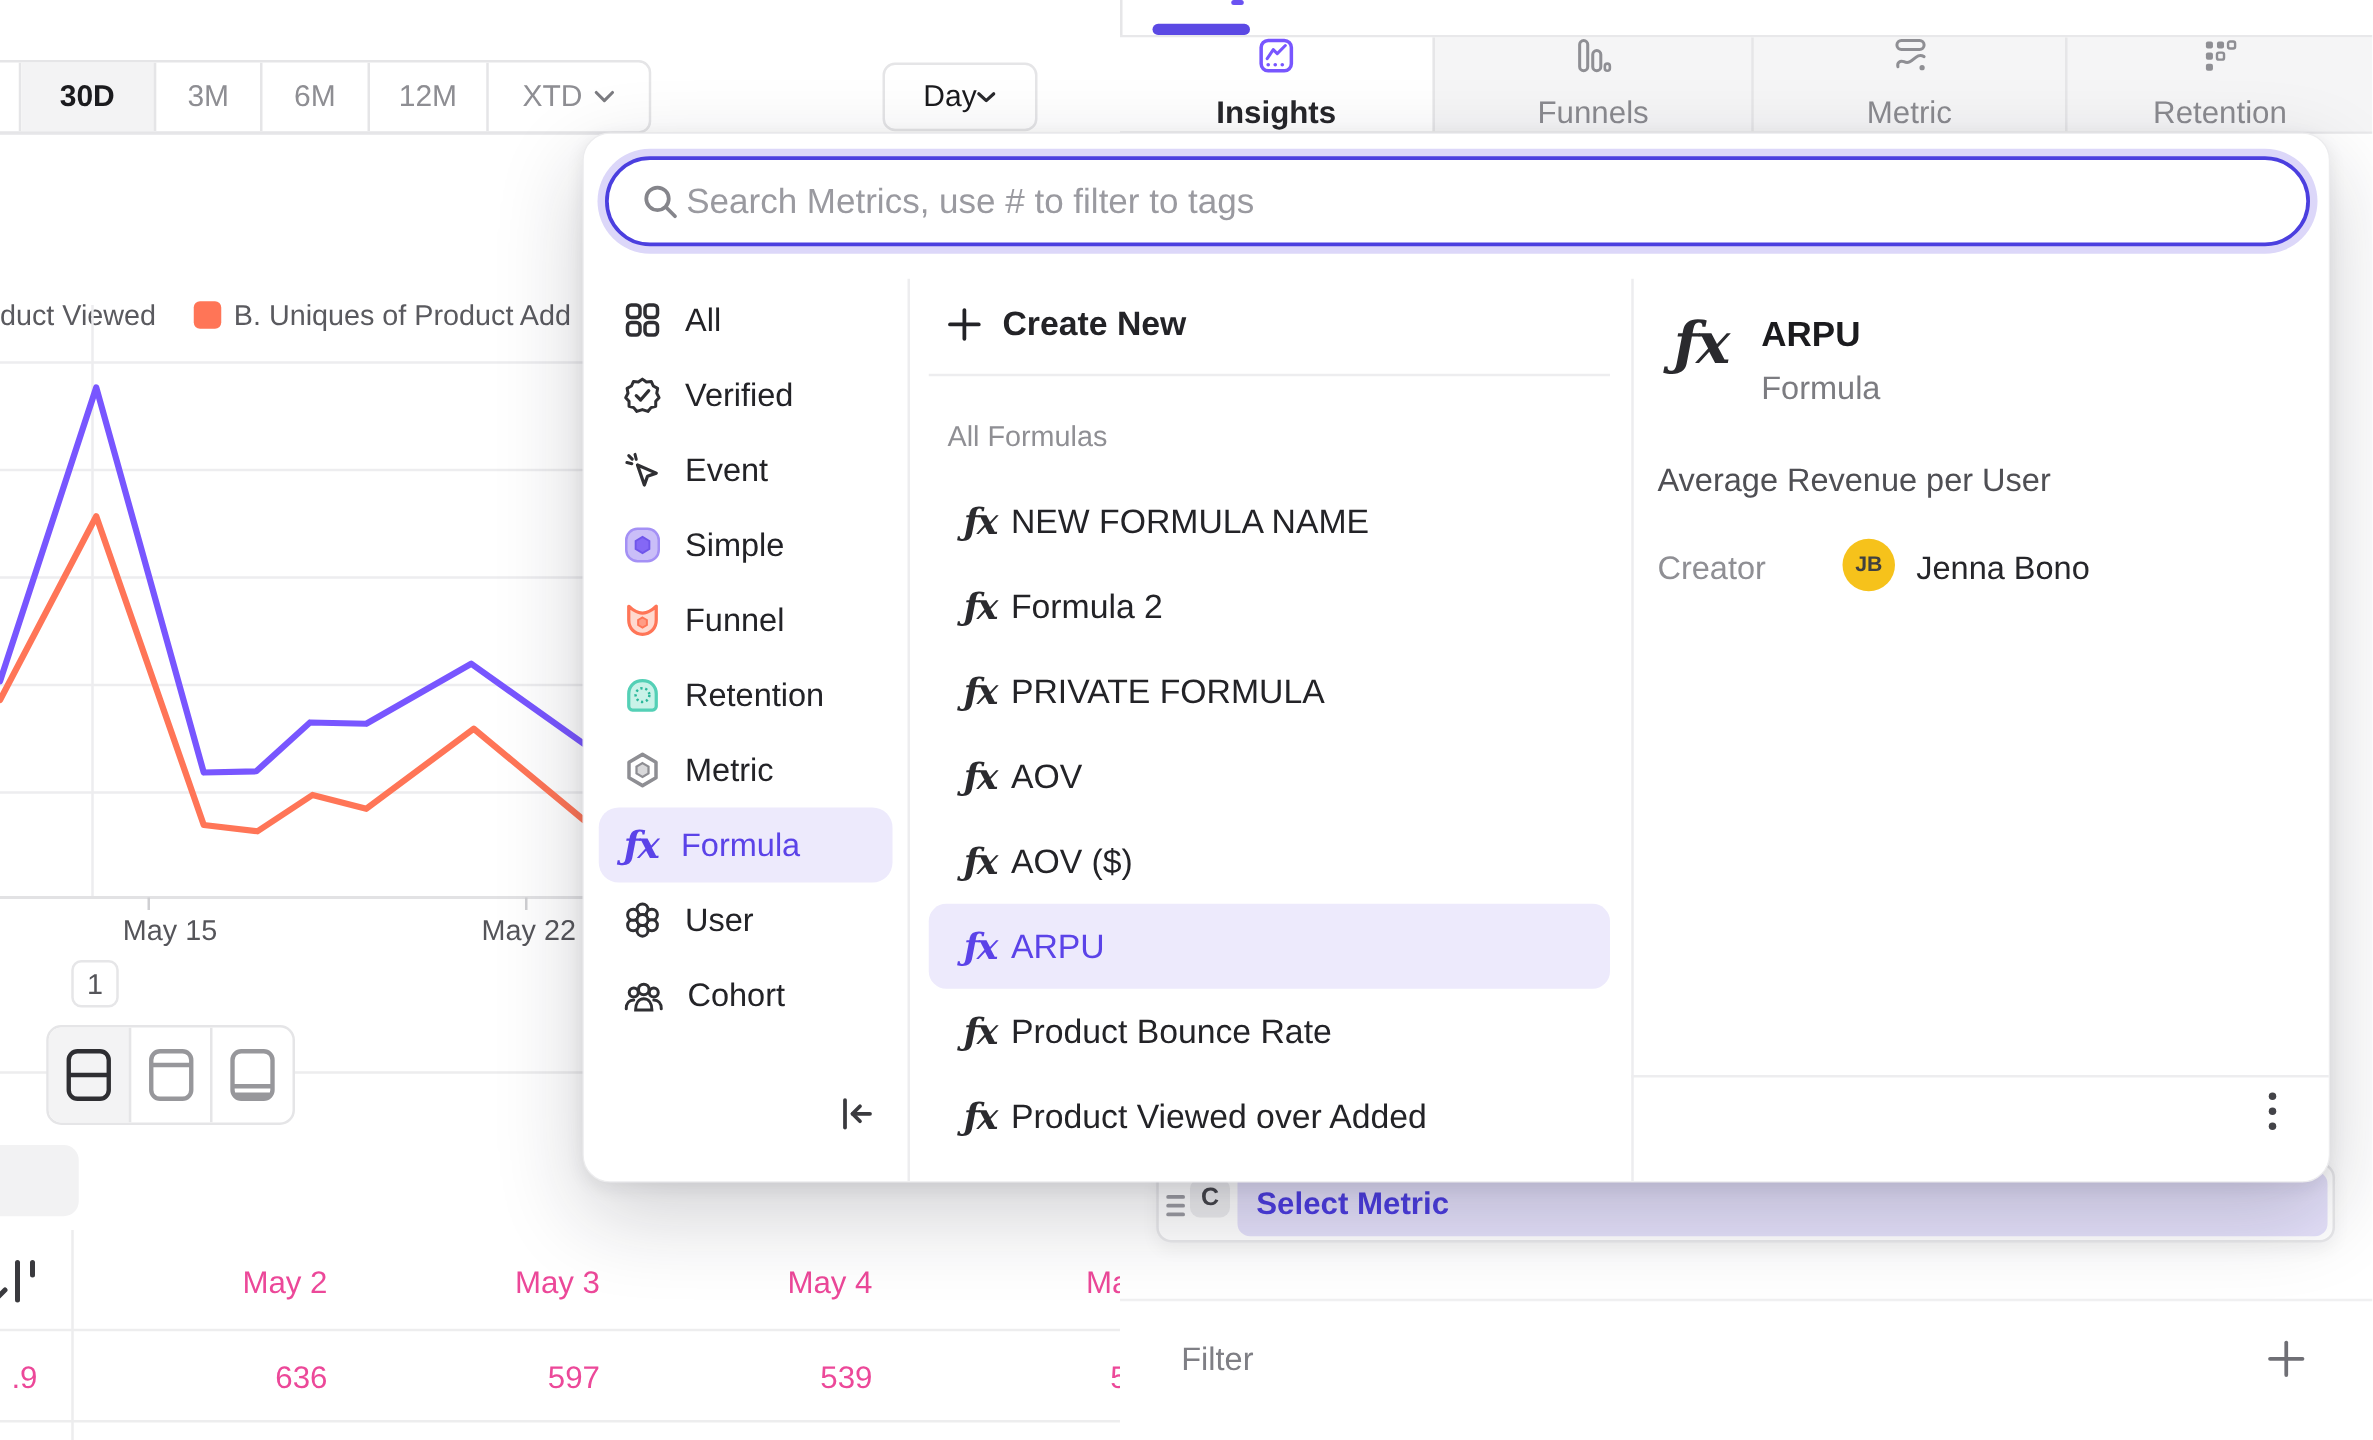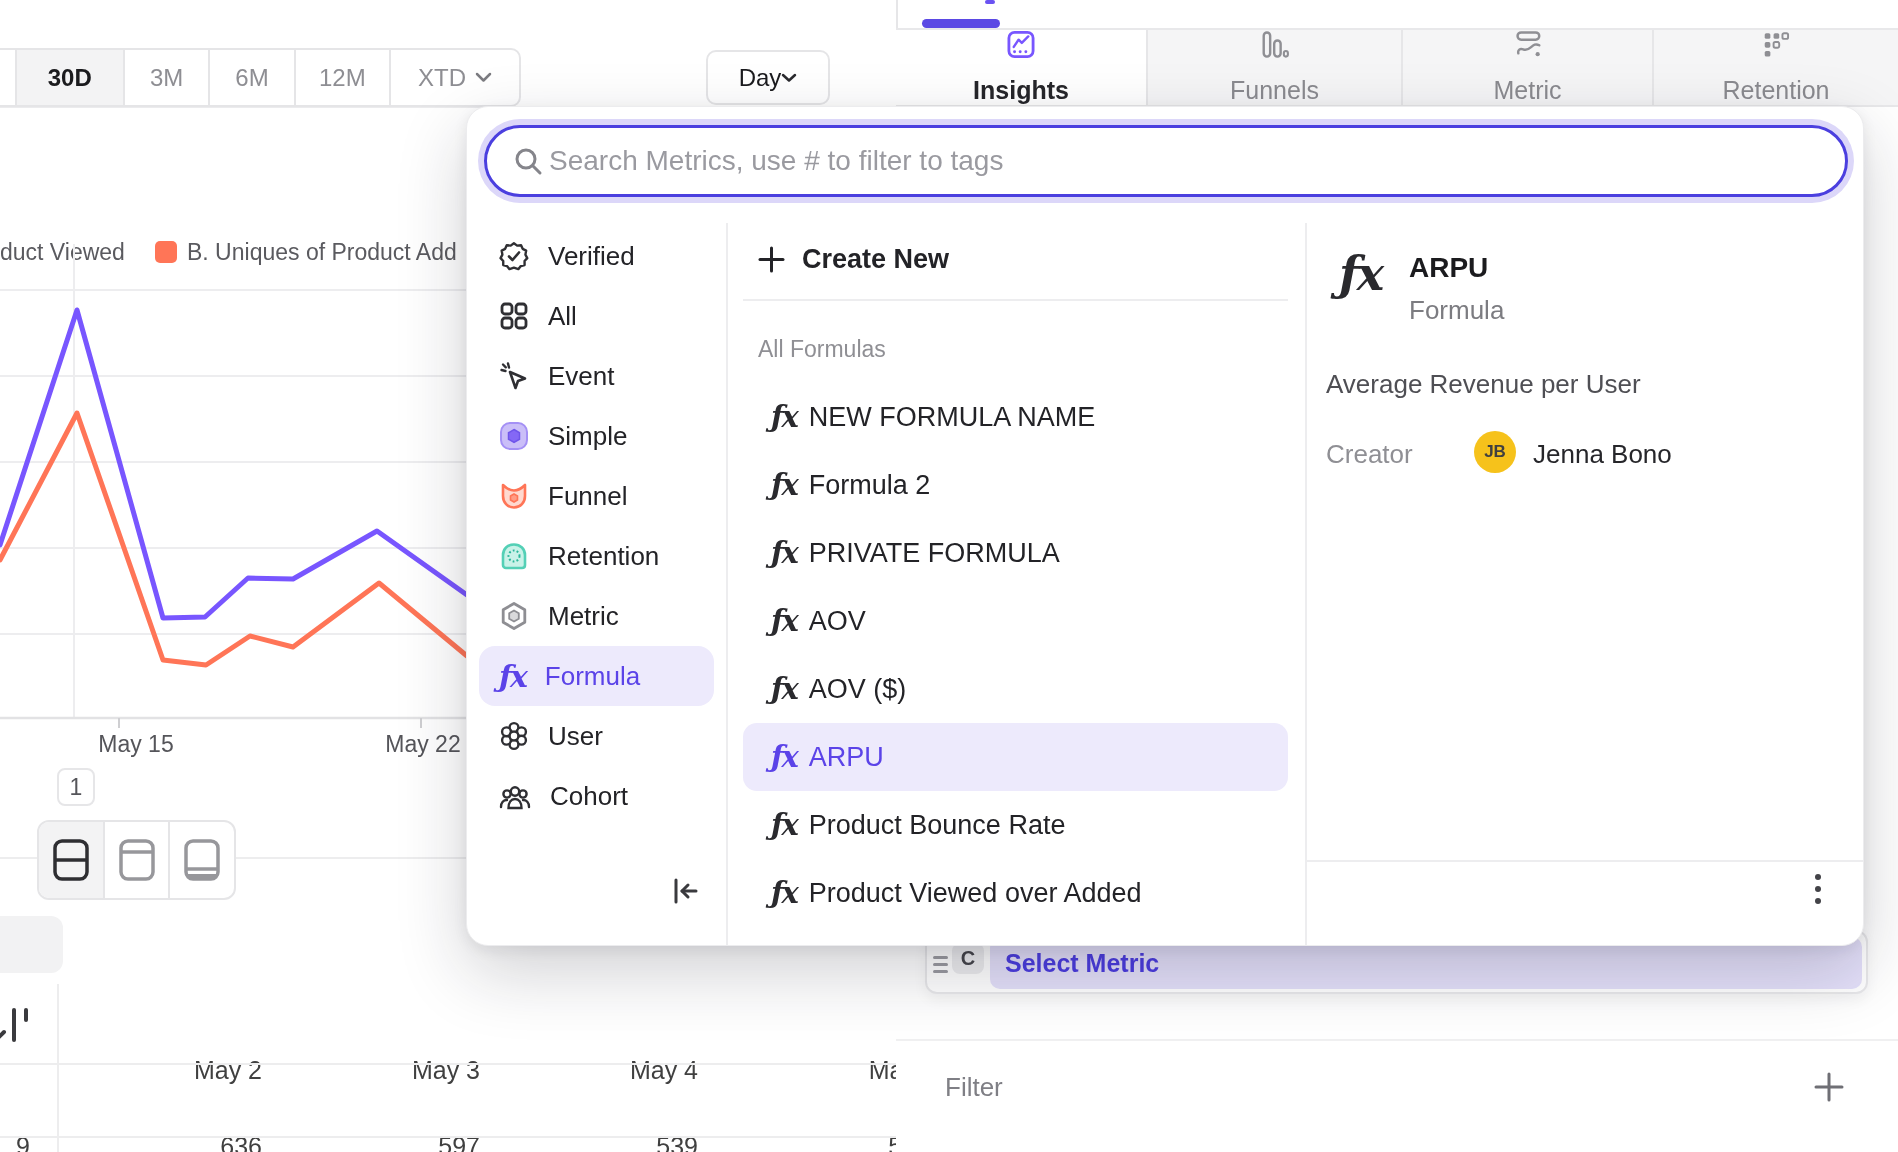--- a/index.html
+++ b/index.html
@@ -37,21 +37,21 @@
   .layout-group { position:absolute; left:37px; top:820px; width:199px; height:80px;
                   border:2px solid #e5e5e7; border-radius:12px; background:#fff; display:flex; overflow:hidden; }
   .layout-seg { flex:1; display:flex; align-items:center; justify-content:center; border-right:2px solid #e5e5e7; }
   .layout-seg:last-child { border-right:none; }
   .layout-seg.active { background:#f3f3f4; }
 
   .tbl-pill { position:absolute; left:-24px; top:916px; width:87px; height:57px; background:#f2f2f3; border-radius:12px; }
   .tbl-vline { position:absolute; left:57px; top:984px; width:2px; height:168px; background:#ededee; }
   .tbl-hline { position:absolute; left:0; width:896px; height:2px; background:#ededee; }
   .tbl-cell { position:absolute; width:100px; height:36px; line-height:36px; text-align:right;
-              font-size:25px; color:#404040; white-space:nowrap;margin-top:44px; }
+              font-size:25px; color:#ec4899; white-space:nowrap; }
 
   
   #right-region { position:absolute; left:896px; top:0; width:1002px; height:1152px; background:#fff; }
   .top-divider { position:absolute; left:0; top:0; width:2px; height:28px; background:#e6e6e8; }
   .tab-nub  { position:absolute; left:89px; top:0; width:10px; height:4px; background:#6a52f2; border-radius:2px; }
   .tab-indicator { position:absolute; left:26px; top:19px; width:78px; height:9px; background:#5b49e4; border-radius:5px; }
 
   .tabbar { position:absolute; left:0; top:28px; width:1002px; height:79px; display:flex;
             border-top:2px solid #e8e8ea; border-bottom:2px solid #e8e8ea; }
   .tab { display:flex; align-items:center; justify-content:center; gap:17px; background:#f5f5f6;
@@ -309,33 +309,33 @@
       </svg>
       <input type="text" placeholder="Search Metrics, use # to filter to tags" style="">
     </div>
 
     <div class="col-divider" style="left:259px"></div>
     <div class="col-divider" style="left:838px"></div>
 
     <div class="cat-list">
       <div class="cat-row">
         <svg width="30" height="30" viewBox="0 0 30 30">
-          <path d="M15,2.5 L18.5,5 L22.8,4.6 L24.5,8.5 L28.3,10.5 L27.5,14.8 L29.5,18.6 L26.6,21.8 L26.6,26.1 L22.5,27.3 L19.8,30.6 L15,29 L10.2,30.6 L7.5,27.3 L3.4,26.1 L3.4,21.8 L0.5,18.6 L2.5,14.8 L1.7,10.5 L5.5,8.5 L7.2,4.6 L11.5,5 Z" transform="scale(0.92) translate(1.2,0)" fill="none" stroke="#2f2f33" stroke-width="2.6" stroke-linejoin="round"></path>
-          <polyline points="10,15.5 13.5,19 20,11.5" fill="none" stroke="#2f2f33" stroke-width="2.6" stroke-linecap="round" stroke-linejoin="round"></polyline>
-        </svg>
-        <span>Verified</span>
-      </div>
-      <div class="cat-row">
-        <svg width="30" height="30" viewBox="0 0 30 30">
           <rect x="3" y="3" width="10" height="10" rx="3" fill="none" stroke="#2f2f33" stroke-width="2.8"></rect>
           <rect x="17" y="3" width="10" height="10" rx="3" fill="none" stroke="#2f2f33" stroke-width="2.8"></rect>
           <rect x="3" y="17" width="10" height="10" rx="3" fill="none" stroke="#2f2f33" stroke-width="2.8"></rect>
           <rect x="17" y="17" width="10" height="10" rx="3" fill="none" stroke="#2f2f33" stroke-width="2.8"></rect>
         </svg>
         <span>All</span>
+      </div>
+      <div class="cat-row">
+        <svg width="30" height="30" viewBox="0 0 30 30">
+          <path d="M15,2.5 L18.5,5 L22.8,4.6 L24.5,8.5 L28.3,10.5 L27.5,14.8 L29.5,18.6 L26.6,21.8 L26.6,26.1 L22.5,27.3 L19.8,30.6 L15,29 L10.2,30.6 L7.5,27.3 L3.4,26.1 L3.4,21.8 L0.5,18.6 L2.5,14.8 L1.7,10.5 L5.5,8.5 L7.2,4.6 L11.5,5 Z" transform="scale(0.92) translate(1.2,0)" fill="none" stroke="#2f2f33" stroke-width="2.6" stroke-linejoin="round"></path>
+          <polyline points="10,15.5 13.5,19 20,11.5" fill="none" stroke="#2f2f33" stroke-width="2.6" stroke-linecap="round" stroke-linejoin="round"></polyline>
+        </svg>
+        <span>Verified</span>
       </div>
       <div class="cat-row">
         <svg width="30" height="30" viewBox="0 0 30 30">
           <path d="M11,11 L26,17.5 L19,20 L16.5,27 Z" fill="none" stroke="#2f2f33" stroke-width="2.6" stroke-linejoin="round"></path>
           <line x1="9" y1="2.5" x2="10" y2="6.5" stroke="#2f2f33" stroke-width="2.4" stroke-linecap="round"></line>
           <line x1="2.5" y1="9" x2="6.5" y2="10" stroke="#2f2f33" stroke-width="2.4" stroke-linecap="round"></line>
           <line x1="4" y1="3.5" x2="6.8" y2="6.3" stroke="#2f2f33" stroke-width="2.4" stroke-linecap="round"></line>
         </svg>
         <span>Event</span>
       </div>

